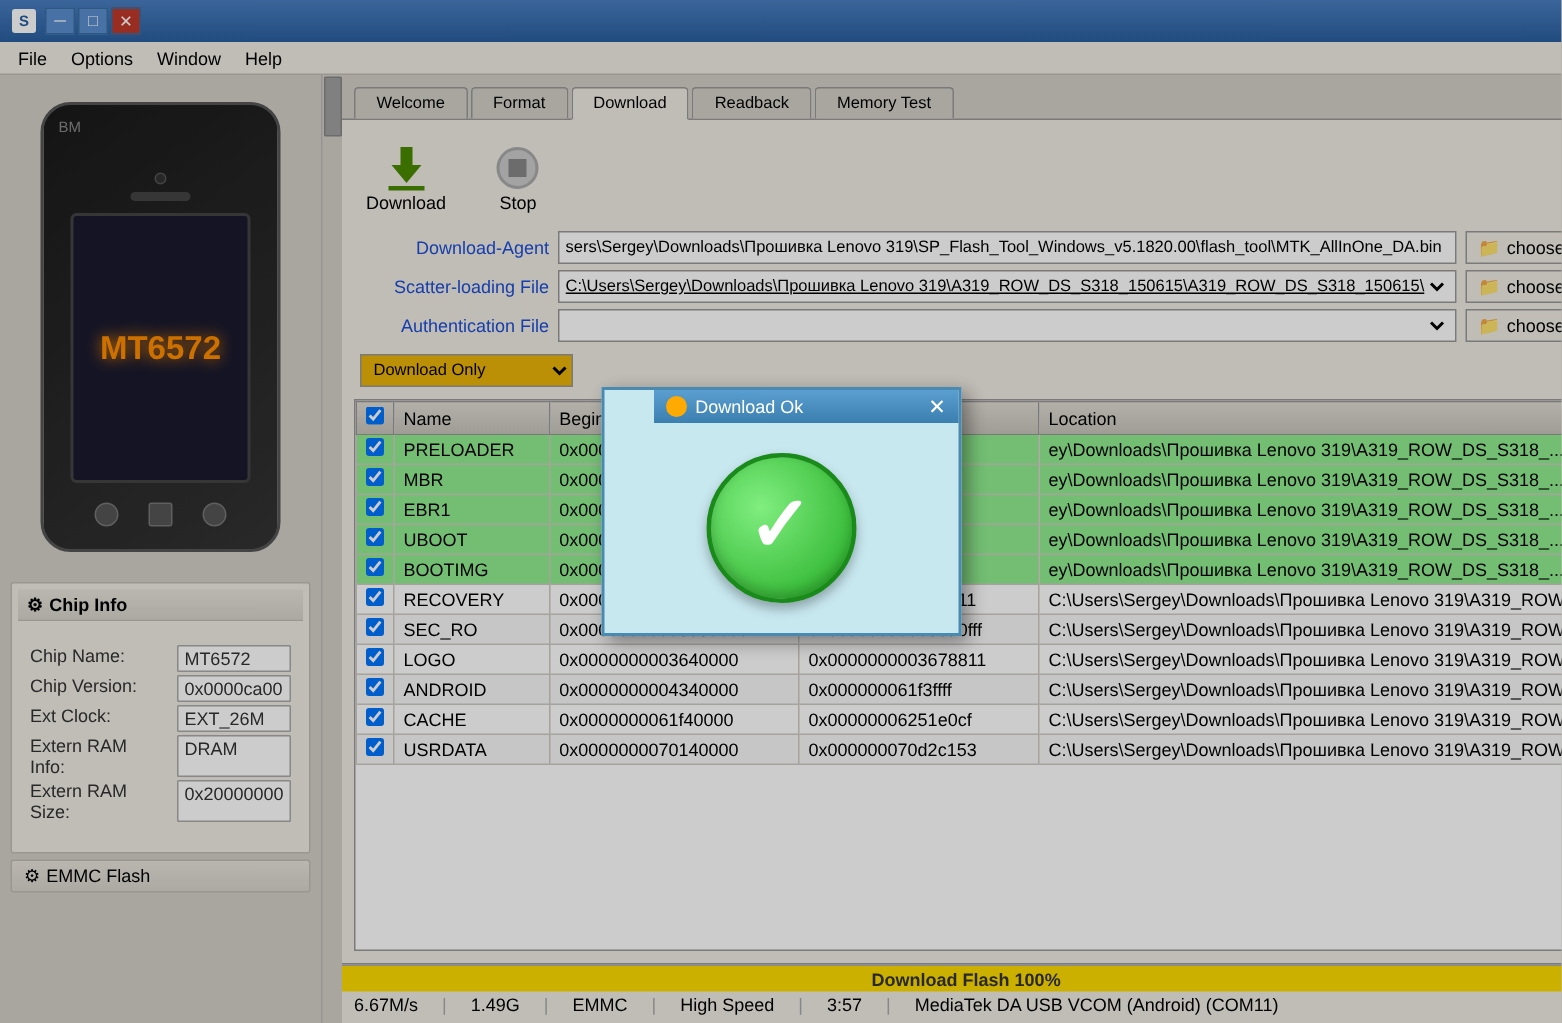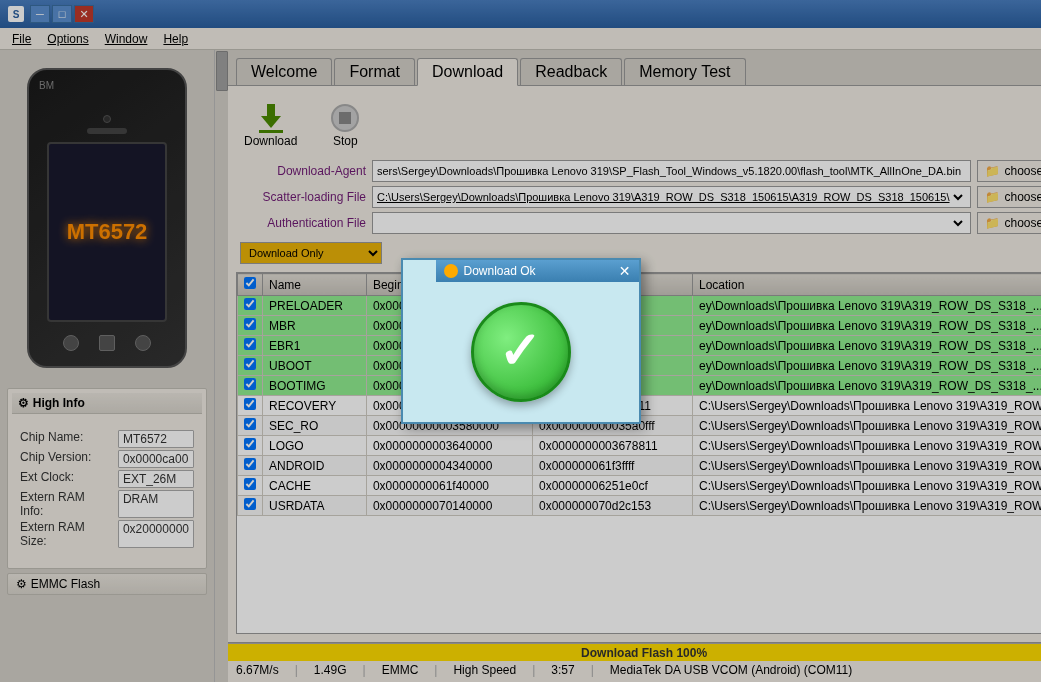--- a/index.html
+++ b/index.html
@@ -8,21 +8,21 @@
     
     .title-bar { background: linear-gradient(to bottom, #4a7fc1, #2a5fa0); color: white; height: 28px; display: flex; align-items: center; padding: 0 8px; user-select: none; }
     .title-bar-icon { width: 16px; height: 16px; margin-right: 6px; background: #fff; border-radius: 2px; display: flex; align-items: center; justify-content: center; font-size: 10px; color: #2a5fa0; font-weight: bold; }
     .title-bar-text { flex: 1; font-size: 12px; }
     .title-bar-buttons { display: flex; gap: 2px; }
     .title-bar-btn { width: 20px; height: 18px; background: #5a8fd0; border: 1px solid #3a6fa0; color: white; cursor: pointer; display: flex; align-items: center; justify-content: center; font-size: 11px; }
     .title-bar-btn.close { background: #c0392b; }
 
     
     .menu-bar { background: #f0ece4; border-bottom: 1px solid #c0bdb5; height: 22px; display: flex; align-items: center; padding: 0 4px; }
-    .menu-item { padding: 2px 8px; cursor: pointer; height: 100%; display: flex; align-items: center; text-decoration: underline; }
+    .menu-item { padding: 2px 8px; cursor: pointer; height: 100%; display: flex; align-items: center; }
     .phone-container { width: 180px; height: 320px; position: relative; display: flex; align-items: center; justify-content: center; }
     .phone-body { width: 160px; height: 300px; background: linear-gradient(145deg, #1a1a1a, #333); border-radius: 20px; border: 2px solid #555; display: flex; flex-direction: column; align-items: center; justify-content: center; position: relative; }
     .phone-screen { width: 120px; height: 180px; background: #1a1a2e; border: 2px solid #444; border-radius: 4px; display: flex; align-items: center; justify-content: center; position: relative; overflow: hidden; }
     .phone-screen-text { color: #ff8c00; font-size: 22px; font-weight: bold; text-shadow: 0 0 10px #ff8c00; }
     .phone-bottom-bar { position: absolute; bottom: 15px; display: flex; gap: 20px; }
     .phone-btn { width: 16px; height: 16px; background: #555; border-radius: 50%; border: 1px solid #777; }
     .phone-btn.square { border-radius: 2px; }
     .phone-speaker { width: 40px; height: 6px; background: #444; border-radius: 3px; margin-bottom: 8px; }
     .phone-camera { width: 8px; height: 8px; background: #333; border-radius: 50%; border: 1px solid #555; margin-bottom: 5px; }
     .bm-label { color: #888; font-size: 10px; position: absolute; top: 10px; left: 10px; }
@@ -34,36 +34,36 @@
     .chip-label { color: #333; }
     .chip-value { color: #333; font-weight: normal; }
     .chip-value-box { background: white; border: 1px solid #aaa; padding: 1px 4px; border-radius: 1px; }
     .emmc-flash { background: linear-gradient(to bottom, #e8e4dc, #d8d4cc); border: 1px solid #c0bdb5; padding: 3px 8px; margin-top: 4px; width: 200px; display: flex; align-items: center; gap: 4px; font-size: 11px; border-radius: 2px; }
 
     
     .right-panel { flex: 1; display: flex; flex-direction: column; background: #f0ece4; }
 
     
     .tab-bar { display: flex; padding: 8px 8px 0; background: #d4d0c8; border-bottom: 1px solid #999; }
-    .tab { padding: 4px 14px; background: #d4d0c8; border: 1px solid #999; border-bottom: none; cursor: pointer; margin-right: 2px; border-radius: 3px 3px 0 0; font-size: 16px; }
+    .tab { padding: 4px 14px; background: #d4d0c8; border: 1px solid #999; border-bottom: none; cursor: pointer; margin-right: 2px; border-radius: 3px 3px 0 0; font-size: 11px; }
     .tab.active { background: #f0ece4; border-bottom: 1px solid #f0ece4; z-index: 1; margin-bottom: -1px; }
 
     
     .content-area { flex: 1; padding: 8px; display: flex; flex-direction: column; gap: 4px; overflow: hidden; }
 
     
     .toolbar { display: flex; align-items: flex-end; gap: 16px; padding: 4px 0; }
     .toolbar-btn { display: flex; flex-direction: column; align-items: center; cursor: pointer; padding: 4px 8px; }
     .toolbar-icon { width: 32px; height: 32px; display: flex; align-items: center; justify-content: center; }
     .stop-circle { width: 28px; height: 28px; border-radius: 50%; background: #ccc; border: 2px solid #aaa; display: flex; align-items: center; justify-content: center; }
     .stop-square { width: 12px; height: 12px; background: #888; }
 
     
     .field-row { display: flex; align-items: center; gap: 6px; }
-    .field-label { width: 130px; text-align: right; color: #701a75; flex-shrink: 0; }
+    .field-label { width: 130px; text-align: right; color: #1d4ed8; flex-shrink: 0; }
     .field-input { flex: 1; height: 22px; border: 1px solid #999; background: white; padding: 1px 4px; font-size: 11px; overflow: hidden; white-space: nowrap; display: flex; align-items: center; }
     .field-input select { width: 100%; border: none; background: transparent; font-size: 11px; }
     .choose-btn { background: #f0ece4; border: 1px solid #999; padding: 2px 8px; cursor: pointer; display: flex; align-items: center; gap: 4px; height: 22px; white-space: nowrap; }
 
     
     .table-container { flex: 1; border: 1px solid #999; overflow-y: auto; background: white; }
     .table-toolbar { display: flex; align-items: center; gap: 8px; padding: 4px; }
     .dropdown-select { height: 22px; border: 1px solid #999; background: #eab308; padding: 0 4px; font-size: 11px; }
     table { width: 100%; border-collapse: collapse; }
     th { background: linear-gradient(to bottom, #e0dcd4, #c8c4bc); border: 1px solid #999; padding: 3px 6px; text-align: left; position: sticky; top: 0; font-weight: normal; }
@@ -132,21 +132,21 @@
           <div class="phone-btn"></div>
           <div class="phone-btn square"></div>
           <div class="phone-btn"></div>
         </div>
       </div>
     </div>
 
     <div class="chip-info">
       <div class="chip-info-header">
         <span>⚙</span>
-        <span>High Info</span>
+        <span>Chip Info</span>
       </div>
       <div class="chip-info-body">
         <span class="chip-label">Chip Name:</span>
         <span class="chip-value chip-value-box">MT6572</span>
         <span class="chip-label">Chip Version:</span>
         <span class="chip-value chip-value-box">0x0000ca00</span>
         <span class="chip-label">Ext Clock:</span>
         <span class="chip-value chip-value-box">EXT_26M</span>
         <span class="chip-label">Extern RAM Info:</span>
         <span class="chip-value chip-value-box">DRAM</span>

